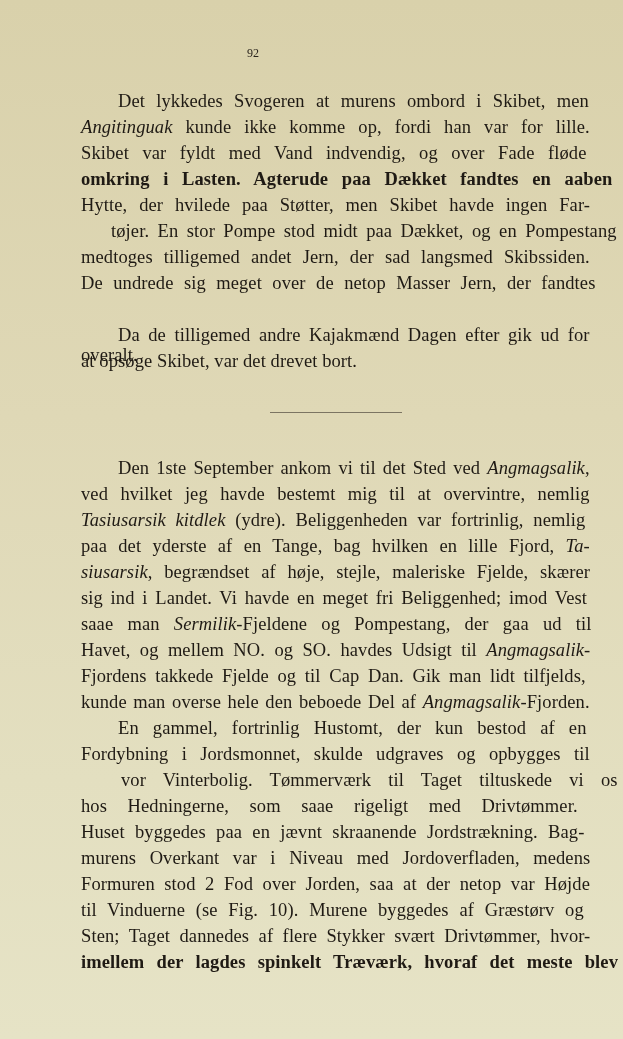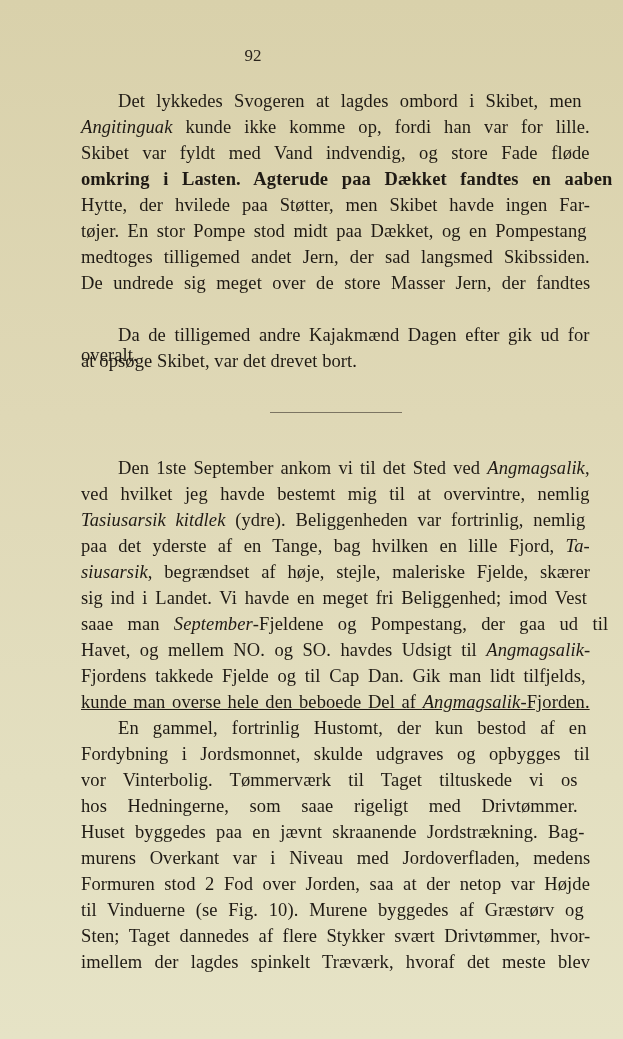--- a/index.html
+++ b/index.html
@@ -4,21 +4,21 @@
   <style>
     html, body { margin: 0; padding: 0; }
     body {
       width: 623px; height: 1039px; position: relative; overflow: hidden;
       background: linear-gradient(180deg, #d9d1ab 0%, #dfd8b6 40%, #e3dfc0 75%, #e6e3c6 100%);
       font-family: "Liberation Serif", "DejaVu Serif", serif;
       color: #1f1a14;
     }
     .page-number {
       position: absolute; top: 46px; left: 0; width: 506px; text-align: center;
-      font-size: 17px; color: #2a241c;
+      font-size: 12px; color: #2a241c;
     }
     .line {
       position: absolute; left: 81px; width: 509px; height: 24px;
       font-size: 18.5px; line-height: 24px;
       text-align: justify; text-align-last: justify;
       white-space: nowrap; overflow: visible;
       transform-origin: left center;
       letter-spacing: 0.1px;
     }
     .line.last { text-align-last: left; }
@@ -30,56 +30,56 @@
       background: #5a5346; opacity: 0.75;
     }
   </style>
 </head>
 <body>
 
 <div>
   <div class="page-number">92</div>
 
   <div>
-    <div class="line indent" style="top:89px"><span class="line-inner" style="white-space: nowrap; display: inline-block; width: auto; word-spacing: 6.5px;">Det lykkedes Svogeren at lagdes ombord i Skibet, men</span></div>
+    <div class="line indent" style="top:89px"><span class="line-inner" style="white-space: nowrap; display: inline-block; width: auto; word-spacing: 6.5px;">Det lykkedes Svogeren at murens ombord i Skibet, men</span></div>
     <div class="line" style="top:115px"><span class="line-inner" style="white-space: nowrap; display: inline-block; width: auto; word-spacing: 8.22222px;"><em>Angitinguak</em><span> kunde ikke komme op, fordi han var for lille.</span></span></div>
-    <div class="line" style="top:141px"><span class="line-inner" style="white-space: nowrap; display: inline-block; width: auto; word-spacing: 8.77778px;">Skibet var fyldt med Vand indvendig, og store Fade fløde</span></div>
+    <div class="line" style="top:141px"><span class="line-inner" style="white-space: nowrap; display: inline-block; width: auto; word-spacing: 8.77778px;">Skibet var fyldt med Vand indvendig, og over Fade fløde</span></div>
     <div class="line" style="top:167px"><span class="line-inner" style="white-space: nowrap; display: inline-block; width: auto; word-spacing: 8.88889px; font-weight: bold;">omkring i Lasten.  Agterude paa Dækket fandtes en aaben</span></div>
     <div class="line" style="top:193px"><span class="line-inner" style="white-space: nowrap; display: inline-block; width: auto; word-spacing: 7.11111px;">Hytte, der hvilede paa Støtter, men Skibet havde ingen Far-</span></div>
-    <div class="line" style="top:219px"><span class="line-inner" style="white-space: nowrap; display: inline-block; width: auto; word-spacing: 3.72727px;">tøjer.  En stor Pompe stod midt paa Dækket, og en Pompestang</span></div>
+    <div class="line" style="top:219px"><span class="line-inner" style="white-space: nowrap; display: inline-block; width: auto; word-spacing: 3.72727px; margin-left: 30px;">tøjer.  En stor Pompe stod midt paa Dækket, og en Pompestang</span></div>
     <div class="line" style="top:245px"><span class="line-inner" style="white-space: nowrap; display: inline-block; width: auto; word-spacing: 6.42857px;">medtoges tilligemed andet Jern, der sad langsmed Skibssiden.</span></div>
-    <div class="line" style="top:271px"><span class="line-inner" style="white-space: nowrap; display: inline-block; width: auto; word-spacing: 5.7px;">De undrede sig meget over de store Masser Jern, der fandtes</span></div>
+    <div class="line" style="top:271px"><span class="line-inner" style="white-space: nowrap; display: inline-block; width: auto; word-spacing: 5.7px;">De undrede sig meget over de netop Masser Jern, der fandtes</span></div>
     <div class="line last" style="top:297px"><span class="line-inner" style="white-space: nowrap; display: inline-block; width: auto; margin-top: 46px;">overalt.</span></div>
   </div>
 
   <div>
     <div class="line indent" style="top:323px"><span class="line-inner" style="white-space: nowrap; display: inline-block; width: auto; word-spacing: 3.77778px;">Da de tilligemed andre Kajakmænd Dagen efter gik ud for</span></div>
     <div class="line last" style="top:349px"><span class="line-inner" style="white-space: nowrap; display: inline-block; width: auto;">at opsøge Skibet, var det drevet bort.</span></div>
   </div>
 
   <div class="rule"></div>
 
   <div>
     <div class="line indent" style="top:456px"><span class="line-inner" style="white-space: nowrap; display: inline-block; width: auto; word-spacing: 2.33333px;"><span>Den 1ste September ankom vi til det Sted ved </span><em>Angmagsalik</em><span>,</span></span></div>
     <div class="line" style="top:482px"><span class="line-inner" style="white-space: nowrap; display: inline-block; width: auto; word-spacing: 7.66667px;">ved hvilket jeg havde bestemt mig til at overvintre, nemlig</span></div>
     <div class="line" style="top:508px"><span class="line-inner" style="white-space: nowrap; display: inline-block; width: auto; word-spacing: 5px;"><em>Tasiusarsik kitdlek</em><span> (ydre).  Beliggenheden var fortrinlig, nemlig</span></span></div>
     <div class="line" style="top:534px"><span class="line-inner" style="white-space: nowrap; display: inline-block; width: auto; word-spacing: 6.54545px;"><span>paa det yderste af en Tange, bag hvilken en lille Fjord, </span><em>Ta-</em></span></div>
     <div class="line" style="top:560px"><span class="line-inner" style="white-space: nowrap; display: inline-block; width: auto; word-spacing: 7px;"><em>siusarsik</em><span>, begrændset af høje, stejle, maleriske Fjelde, skærer</span></span></div>
     <div class="line" style="top:586px"><span class="line-inner" style="white-space: nowrap; display: inline-block; width: auto; word-spacing: 3px;">sig ind i Landet.  Vi havde en meget fri Beliggenhed; imod Vest</span></div>
-    <div class="line" style="top:612px"><span class="line-inner" style="white-space: nowrap; display: inline-block; width: auto; word-spacing: 9.5px;"><span>saae man </span><em>September</em><span>-Fjeldene og Pompestang, der gaa ud til</span></span></div>
+    <div class="line" style="top:612px"><span class="line-inner" style="white-space: nowrap; display: inline-block; width: auto; word-spacing: 9.5px;"><span>saae man </span><em>Sermilik</em><span>-Fjeldene og Pompestang, der gaa ud til</span></span></div>
     <div class="line" style="top:638px"><span class="line-inner" style="white-space: nowrap; display: inline-block; width: auto; word-spacing: 4.66667px;"><span>Havet, og mellem NO. og SO. havdes Udsigt til </span><em>Angmagsalik-</em></span></div>
     <div class="line" style="top:664px"><span class="line-inner" style="white-space: nowrap; display: inline-block; width: auto; word-spacing: 3.90909px;">Fjordens takkede Fjelde og til Cap Dan.  Gik man lidt tilfjelds,</span></div>
-    <div class="line" style="top:690px"><span class="line-inner" style="white-space: nowrap; display: inline-block; width: auto; word-spacing: 1.875px; text-decoration: underline;"><span>kunde man overse hele den beboede Del af </span><em>Angmagsalik</em><span>-Fjorden.</span></span></div>
+    <div class="line" style="top:690px"><span class="line-inner" style="white-space: nowrap; display: inline-block; width: auto; word-spacing: 1.875px;"><span>kunde man overse hele den beboede Del af </span><em>Angmagsalik</em><span>-Fjorden.</span></span></div>
   </div>
 
   <div>
     <div class="line indent" style="top:716px"><span class="line-inner" style="white-space: nowrap; display: inline-block; width: auto; word-spacing: 9.375px;">En gammel, fortrinlig Hustomt, der kun bestod af en</span></div>
     <div class="line" style="top:742px"><span class="line-inner" style="white-space: nowrap; display: inline-block; width: auto; word-spacing: 8.57143px;">Fordybning i Jordsmonnet, skulde udgraves og opbygges til</span></div>
-    <div class="line" style="top:768px"><span class="line-inner" style="white-space: nowrap; display: inline-block; width: auto; word-spacing: 12.375px;">vor Vinterbolig.  Tømmerværk til Taget tiltuskede vi os</span></div>
+    <div class="line" style="top:768px"><span class="line-inner" style="white-space: nowrap; display: inline-block; width: auto; word-spacing: 12.375px; margin-left: 40px;">vor Vinterbolig.  Tømmerværk til Taget tiltuskede vi os</span></div>
     <div class="line" style="top:794px"><span class="line-inner" style="white-space: nowrap; display: inline-block; width: auto; word-spacing: 15.8333px;">hos Hedningerne, som saae rigeligt med Drivtømmer.</span></div>
     <div class="line" style="top:820px"><span class="line-inner" style="white-space: nowrap; display: inline-block; width: auto; word-spacing: 5.625px;">Huset byggedes paa en jævnt skraanende Jordstrækning.  Bag-</span></div>
     <div class="line" style="top:846px"><span class="line-inner" style="white-space: nowrap; display: inline-block; width: auto; word-spacing: 8.85714px;">murens Overkant var i Niveau med Jordoverfladen, medens</span></div>
     <div class="line" style="top:872px"><span class="line-inner" style="white-space: nowrap; display: inline-block; width: auto; word-spacing: 4.81818px;">Formuren stod 2 Fod over Jorden, saa at der netop var Højde</span></div>
     <div class="line" style="top:898px"><span class="line-inner" style="white-space: nowrap; display: inline-block; width: auto; word-spacing: 6px;">til Vinduerne (se Fig. 10).  Murene byggedes af Græstørv og</span></div>
     <div class="line" style="top:924px"><span class="line-inner" style="white-space: nowrap; display: inline-block; width: auto; word-spacing: 4.75px;">Sten; Taget dannedes af flere Stykker svært Drivtømmer, hvor-</span></div>
-    <div class="line" style="top:950px"><span class="line-inner" style="white-space: nowrap; display: inline-block; width: auto; word-spacing: 7.5px;">imellem der lagdes spinkelt Træværk, hvoraf det meste blev</span></div>
+    <div class="line" style="top:950px"><span class="line-inner" style="white-space: nowrap; display: inline-block; width: auto; word-spacing: 7.5px; font-weight: bold;">imellem der lagdes spinkelt Træværk, hvoraf det meste blev</span></div>
   </div>
 </div>
 
 </body></html>

